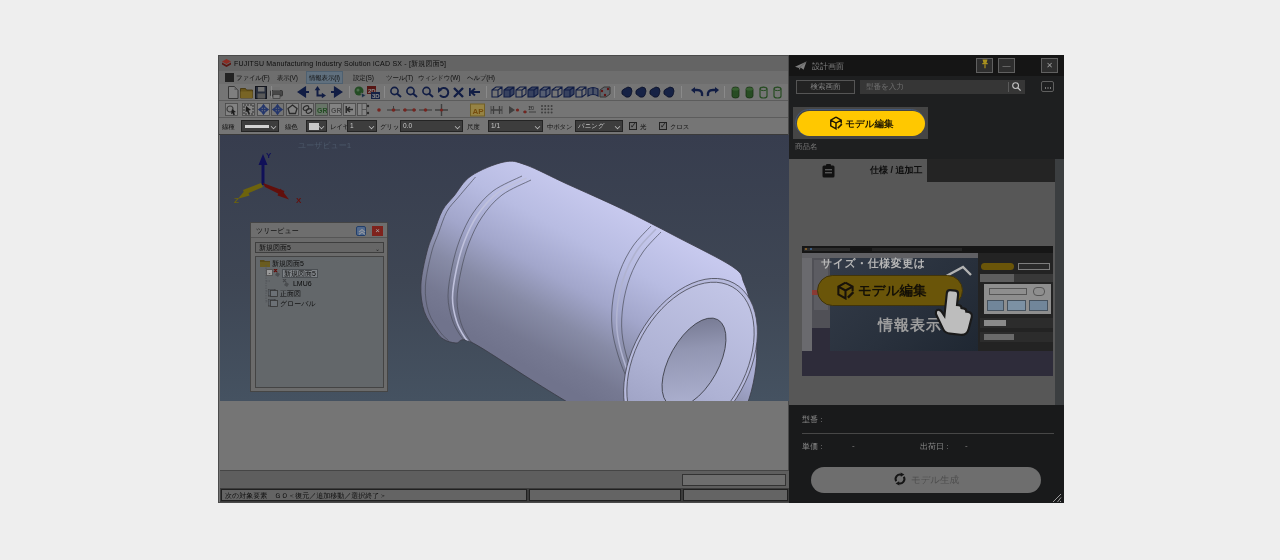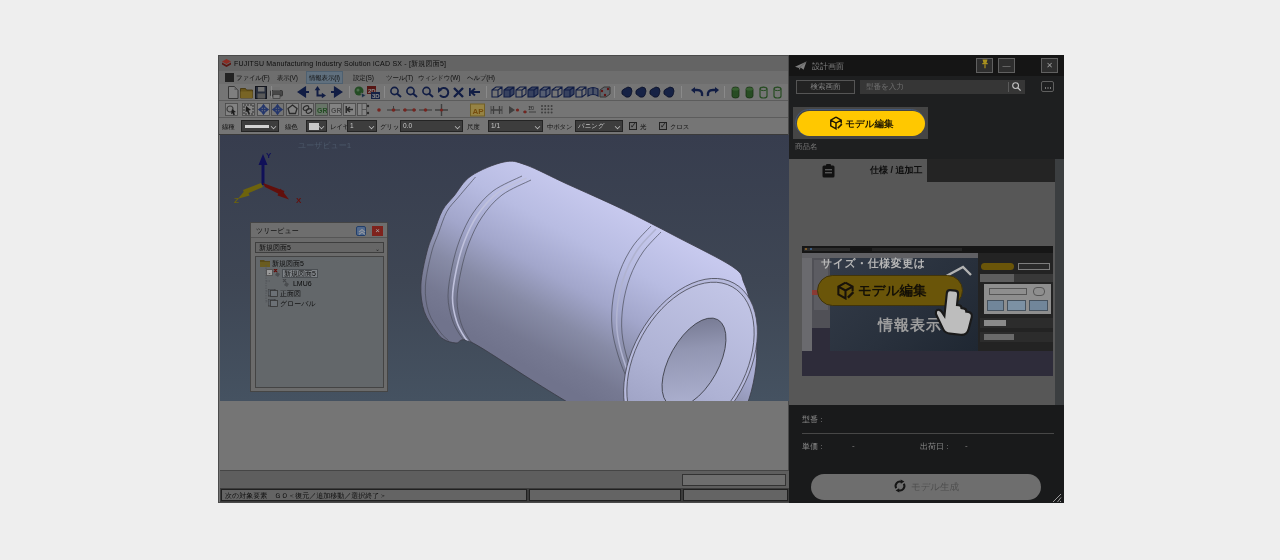--- a/index.html
+++ b/index.html
@@ -59,21 +59,21 @@
 #tabs { position:absolute; left:0; top:104px; width:100%; height:23px; background:#242424; }
 #tab1 { position:absolute; left:0px; top:0; width:138px; height:23px; background:#575757; color:#0e0e0e; font-size:9px; font-weight:bold; line-height:23px; }
 #tab2 { position:absolute; left:138px; top:0; width:128px; height:23px; background:#34383a; color:#85898b; font-size:9px; font-weight:bold; line-height:23px; }
 #pcontent { position:absolute; left:0; top:127px; width:266px; height:223px; background:#575757; }
 #pscroll { position:absolute; left:266px; top:104px; width:9px; height:246px; background:#3b3e40; }
 #thumb { position:absolute; left:13px; top:191px; width:251px; height:130px; background:#2e2c3a; overflow:hidden; }
 #pbottom { position:absolute; left:0; top:350px; width:275px; height:98px; background:#191a1b; }
 #pbottom .l1 { position:absolute; left:13px; top:9px; color:#8a8a8a; font-size:8px; }
 #pbottom .dv { position:absolute; left:13px; top:28px; width:252px; height:1px; background:#474747; }
 #pbottom .l2 { position:absolute; left:13px; top:36px; color:#8a8a8a; font-size:8px; }
-#genbtn { position:absolute; left:22px; top:62px; width:230px; height:26px; background:#6e6e6e; border-radius:13px; color:#4e4e4e; font-size:9.5px; text-align:center; line-height:26px;margin-top:7px; }
+#genbtn { position:absolute; left:22px; top:62px; width:230px; height:26px; background:#6e6e6e; border-radius:13px; color:#4e4e4e; font-size:9.5px; text-align:center; line-height:26px; }
 
 .icon { position:absolute; }
 #tb1 svg { filter:brightness(0.62); } #tb2 svg { filter:brightness(0.85); } #treedlg svg { filter:brightness(0.7); }
 #viewport > svg:first-of-type { filter:brightness(0.62); }
 </style>
 </head>
 <body>
 <div id="stage">
 
 <div id="win">

